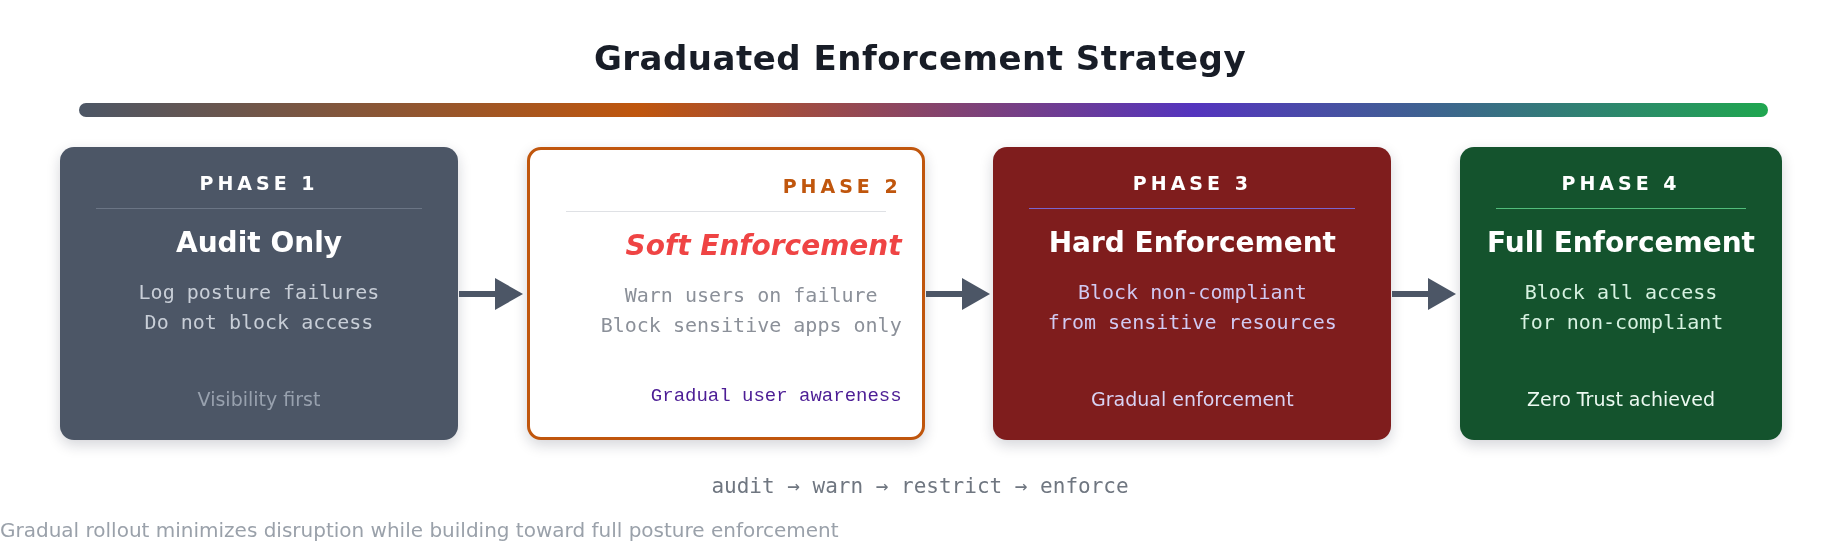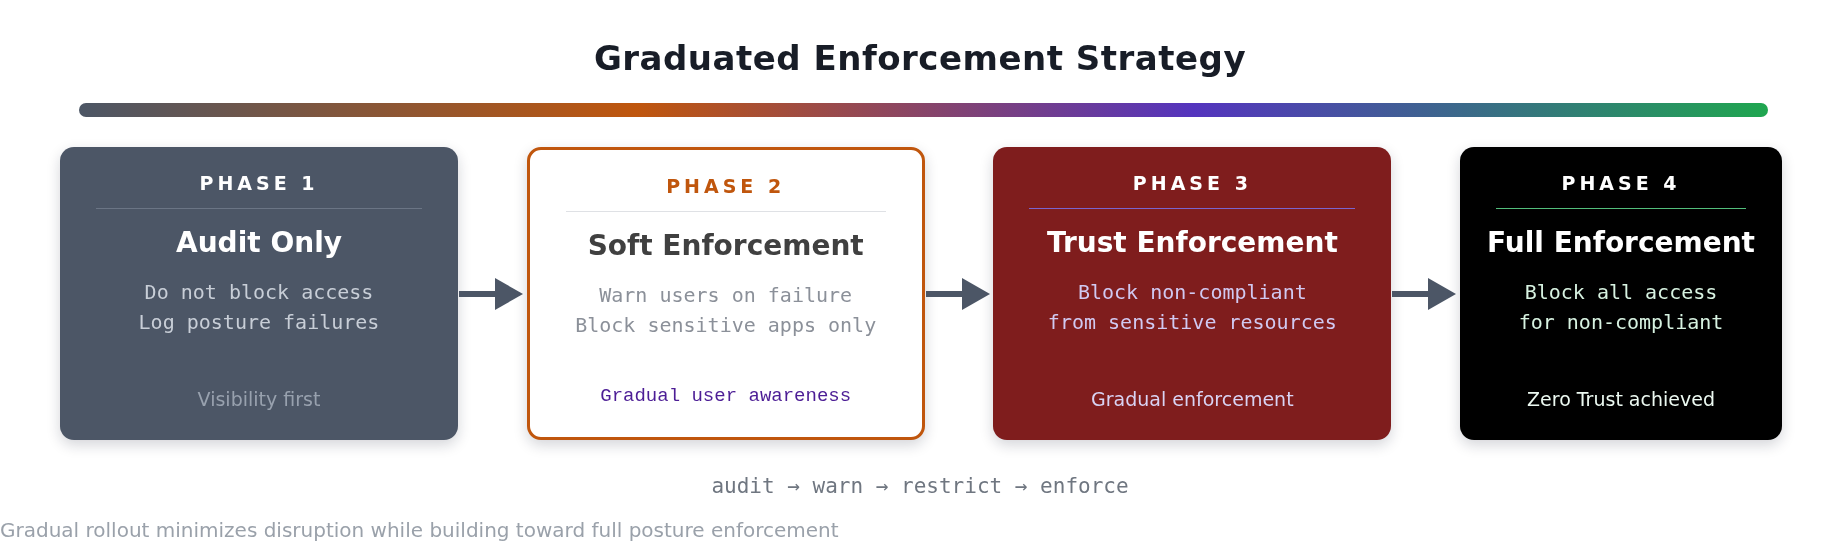--- a/index.html
+++ b/index.html
@@ -14,37 +14,37 @@
     border-radius: 7px;
     background: linear-gradient(90deg, #4c5665 0%, #bf560d 33%, #5434be 66%, #1fa64f 100%); }
 
   .cards-row { position: absolute; top: 147px; left: 60px; width: 1722px; height: 293px;
     display: flex; align-items: stretch; }
 
   .card { height: 293px; border-radius: 14px; display: flex; flex-direction: column;
     align-items: center; padding: 25px 20px 30px 20px;
     box-shadow: 0 5px 14px rgba(15, 23, 42, 0.18); }
   .card-1 { width: 398px; background: #4c5666; }
-  .card-2 { width: 398px; background: #ffffff; border: 3px solid #c0560d; }
+  .card-2 { width: 398px; background: #ffffff; border: 3px solid #c0560d; align-items: flex-end; }
   .card-3 { width: 398px; background: #7f1d1d; }
-  .card-4 { width: 322px; background: #000000; }
+  .card-4 { width: 322px; background: #14532d; }
 
   .phase-label { font-size: 19px; font-weight: 700; letter-spacing: 4px; }
   .card-1 .phase-label, .card-3 .phase-label, .card-4 .phase-label { color: #ffffff; }
   .card-2 .phase-label { color: #c0560d; }
 
   .divider { height: 1px; align-self: stretch; margin: 14px 16px 16px 16px; }
   .card-1 .divider { background: #6b7585; }
   .card-2 .divider { background: #dfe1e5; }
   .card-3 .divider { background: #7a64cf; }
   .card-4 .divider { background: #52bd7b; }
 
   .card-title { font-size: 28px; font-weight: 700; line-height: 1.25; }
   .card-1 .card-title, .card-3 .card-title, .card-4 .card-title { color: #ffffff; }
-  .card-2 .card-title { color: #404040; }
+  .card-2 .card-title { color: #ef4444; font-style: italic; }
 
   .card-body { margin-top: 17px; text-align: center;
     font-family: "DejaVu Sans Mono", "Liberation Mono", monospace;
     font-size: 20px; line-height: 30px; }
   .card-1 .card-body { color: #c8ced7; }
   .card-2 .card-body { color: #8b9099; }
   .card-3 .card-body { color: #d1c9f1; }
   .card-4 .card-body { color: #d7f2e1; }
 
   .card-note { margin-top: auto; font-size: 19px; }
@@ -71,22 +71,22 @@
 
   <div class="grad-bar"></div>
 
   <div class="cards-row">
 
     <section class="card card-1">
       <div class="phase-label">PHASE 1</div>
       <div class="divider"></div>
       <h2 class="card-title">Audit Only</h2>
       <div class="card-body">
+        <div>Log posture failures</div>
         <div>Do not block access</div>
-        <div>Log posture failures</div>
       </div>
       <div class="card-note">Visibility first</div>
     </section>
 
     <div class="arrow-gap">
       <svg width="67" height="32" viewBox="0 0 67 32">
           <rect x="0" y="13" width="42" height="6" fill="#4c5666"></rect>
           <polygon points="36,0 64,16 36,32" fill="#4c5666"></polygon>
         </svg>
     </div>
@@ -105,21 +105,21 @@
     <div class="arrow-gap">
       <svg width="67" height="32" viewBox="0 0 67 32">
           <rect x="0" y="13" width="42" height="6" fill="#4c5666"></rect>
           <polygon points="36,0 64,16 36,32" fill="#4c5666"></polygon>
         </svg>
     </div>
 
     <section class="card card-3">
       <div class="phase-label">PHASE 3</div>
       <div class="divider"></div>
-      <h2 class="card-title">Trust Enforcement</h2>
+      <h2 class="card-title">Hard Enforcement</h2>
       <div class="card-body">
         <div>Block non-compliant</div>
         <div>from sensitive resources</div>
       </div>
       <div class="card-note">Gradual enforcement</div>
     </section>
 
     <div class="arrow-gap">
       <svg width="67" height="32" viewBox="0 0 67 32">
           <rect x="0" y="13" width="42" height="6" fill="#4c5666"></rect>

